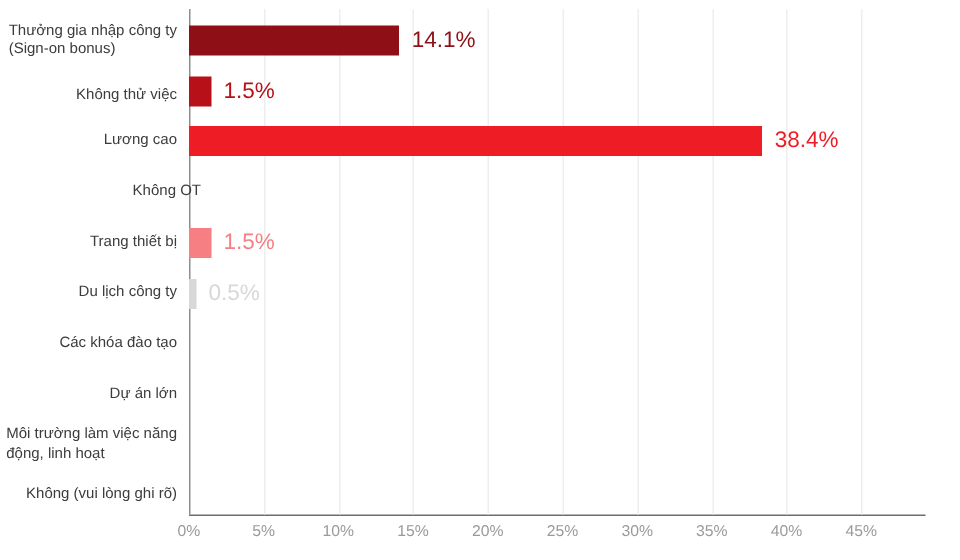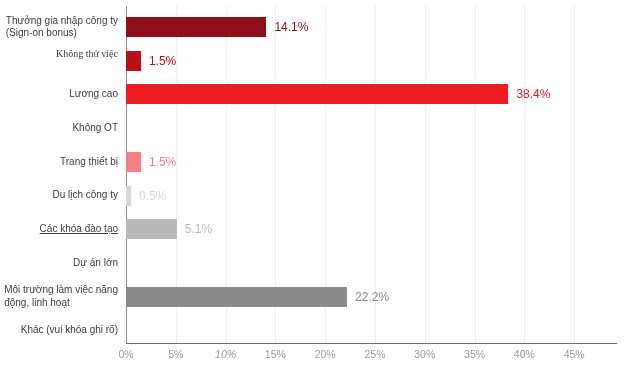--- a/index.html
+++ b/index.html
@@ -63,21 +63,21 @@
   }
   .bar {
     position: absolute;
     left: 0;
     top: 7px;
     height: 20px;
   }
   .bar-value {
     position: absolute;
     top: 8px;
-    font-size: 12px;
+    font-size: 15px;
     line-height: 18px;
     white-space: nowrap;
   }
   .cat-label-wrap {
     position: absolute;
     left: 0;
     width: 118px;
     text-align: left;
     font-size: 10px;
     line-height: 12.5px;
@@ -131,49 +131,41 @@
         <div class="bar-value" style="left: 390.439px; color: rgb(238, 28, 37);">38.4%</div>
       </div>
       <div class="row" style="top: 138.8px;">
         <div class="bar" title="Trang thiết bị 1.5%" style="width: 14.939px; background: rgb(245, 127, 131);"></div>
         <div class="bar-value" style="left: 22.939px; color: rgb(245, 127, 131);">1.5%</div>
       </div>
       <div class="row" style="top: 172.5px;">
         <div class="bar" title="Du lịch công ty 0.5%" style="width: 4.97967px; background: rgb(216, 216, 216);"></div>
         <div class="bar-value" style="left: 12.9797px; color: rgb(216, 216, 216);">0.5%</div>
       </div>
-      <div class="row" style="top: 206.2px;">
-        <div class="bar" title="Các khóa đào tạo 5.1%" style="width: 50.7927px; background: rgb(185, 185, 185);"></div>
-        <div class="bar-value" style="left: 58.7927px; color: rgb(185, 185, 185);">5.1%</div>
-      </div>
-      <div class="row" style="top: 273.6px;">
-        <div class="bar" title="Môi trường làm việc năng động, linh hoạt 22.2%" style="width: 221.098px; background: rgb(138, 138, 138);"></div>
-        <div class="bar-value" style="left: 229.098px; color: rgb(138, 138, 138);">22.2%</div>
-      </div>
     </div>
 
   <div id="cat-labels">
       <div class="cat-label-wrap" style="top: 10px; color: rgb(60, 60, 60);">Thưởng gia nhập công ty
 (Sign-on bonus)</div>
-      <div class="cat-label-wrap" style="top: 37px; color: rgb(60, 60, 60); font-family: Liberation Serif, serif;">Không thử việc</div>
+      <div class="cat-label-wrap" style="top: 47px; color: rgb(60, 60, 60);">Không thử việc</div>
       <div class="cat-label-wrap" style="top: 77.4px; color: rgb(60, 60, 60);">Lương cao</div>
-      <div class="cat-label-wrap" style="top: 111.1px; color: rgb(60, 60, 60);">Không OT</div>
+      <div class="cat-label-wrap" style="top: 111.1px; color: rgb(60, 60, 60); padding-left: 16px;">Không OT</div>
       <div class="cat-label-wrap" style="top: 144.8px; color: rgb(60, 60, 60);">Trang thiết bị</div>
       <div class="cat-label-wrap" style="top: 178.5px; color: rgb(60, 60, 60);">Du lịch công ty</div>
-      <div class="cat-label-wrap" style="top: 212.2px; color: rgb(60, 60, 60); text-decoration: underline;">Các khóa đào tạo</div>
+      <div class="cat-label-wrap" style="top: 212.2px; color: rgb(60, 60, 60);">Các khóa đào tạo</div>
       <div class="cat-label-wrap" style="top: 245.9px; color: rgb(60, 60, 60);">Dự án lớn</div>
       <div class="cat-label-wrap" style="top: 279.6px; color: rgb(60, 60, 60);">Môi trường làm việc năng
 động, linh hoạt</div>
-      <div class="cat-label-wrap" style="top: 313.3px; color: rgb(60, 60, 60);">Khác (vui khóa ghi rõ)</div>
+      <div class="cat-label-wrap" style="top: 313.3px; color: rgb(60, 60, 60);">Không (vui lòng ghi rõ)</div>
     </div>
 
   <div id="xticks">
       <div class="xtick" style="left: 126px; color: rgb(154, 154, 154);">0%</div>
       <div class="xtick" style="left: 175.797px; color: rgb(154, 154, 154);">5%</div>
-      <div class="xtick" style="left: 225.593px; color: rgb(154, 154, 154); font-style: italic;">10%</div>
+      <div class="xtick" style="left: 225.593px; color: rgb(154, 154, 154);">10%</div>
       <div class="xtick" style="left: 275.39px; color: rgb(154, 154, 154);">15%</div>
       <div class="xtick" style="left: 325.187px; color: rgb(154, 154, 154);">20%</div>
       <div class="xtick" style="left: 374.984px; color: rgb(154, 154, 154);">25%</div>
       <div class="xtick" style="left: 424.78px; color: rgb(154, 154, 154);">30%</div>
       <div class="xtick" style="left: 474.577px; color: rgb(154, 154, 154);">35%</div>
       <div class="xtick" style="left: 524.374px; color: rgb(154, 154, 154);">40%</div>
       <div class="xtick" style="left: 574.171px; color: rgb(154, 154, 154);">45%</div>
     </div>
 
 </div>

